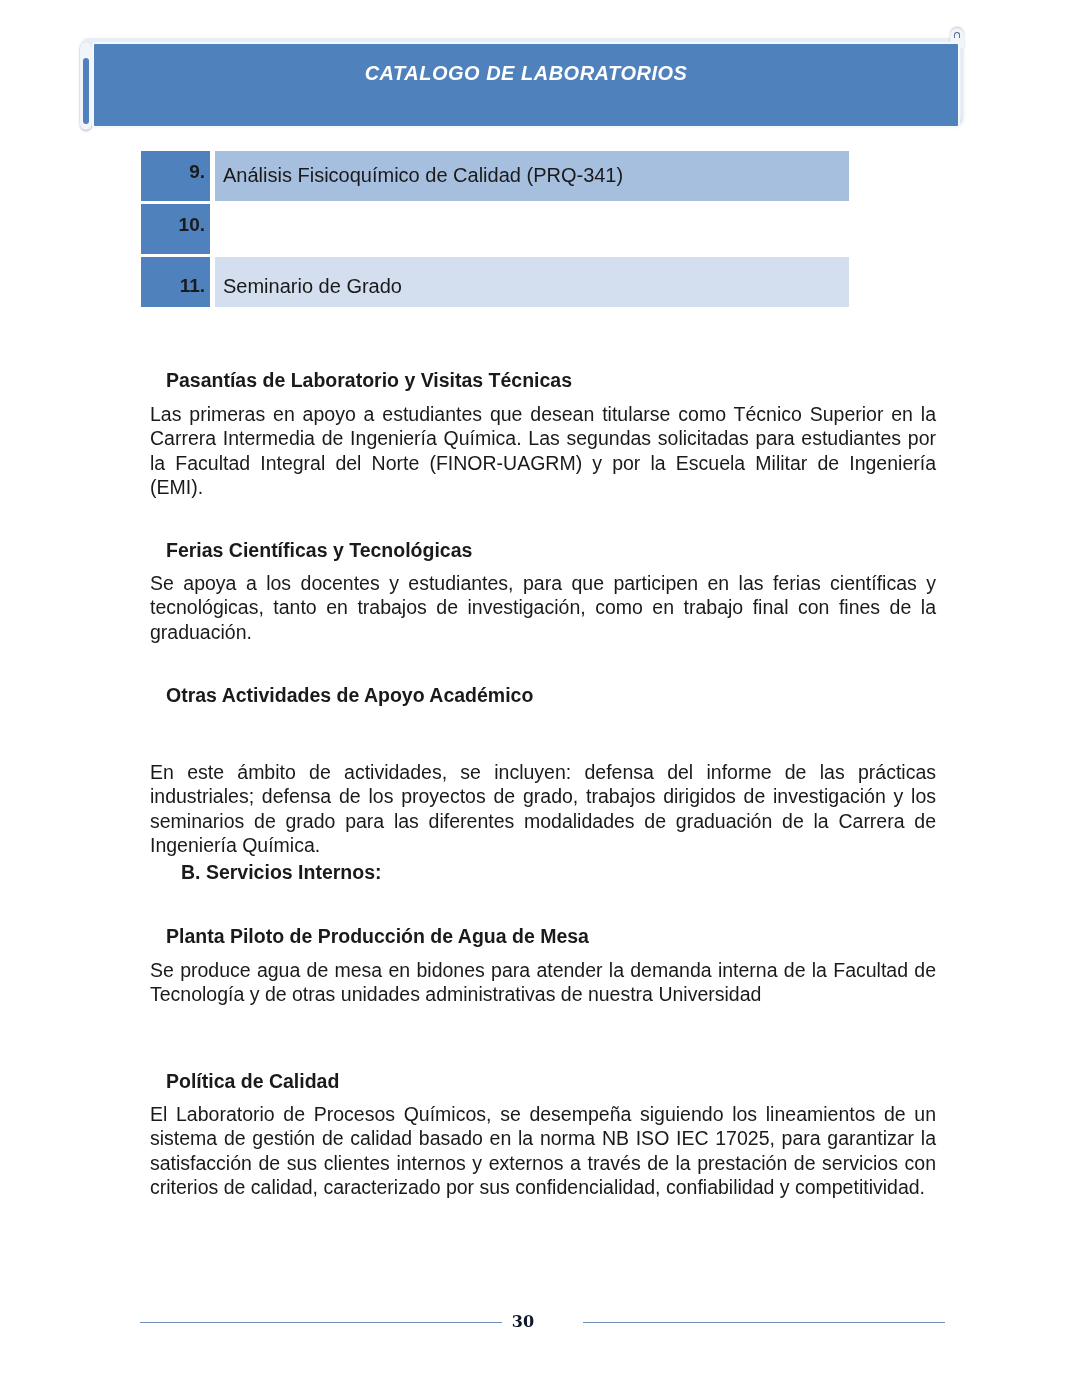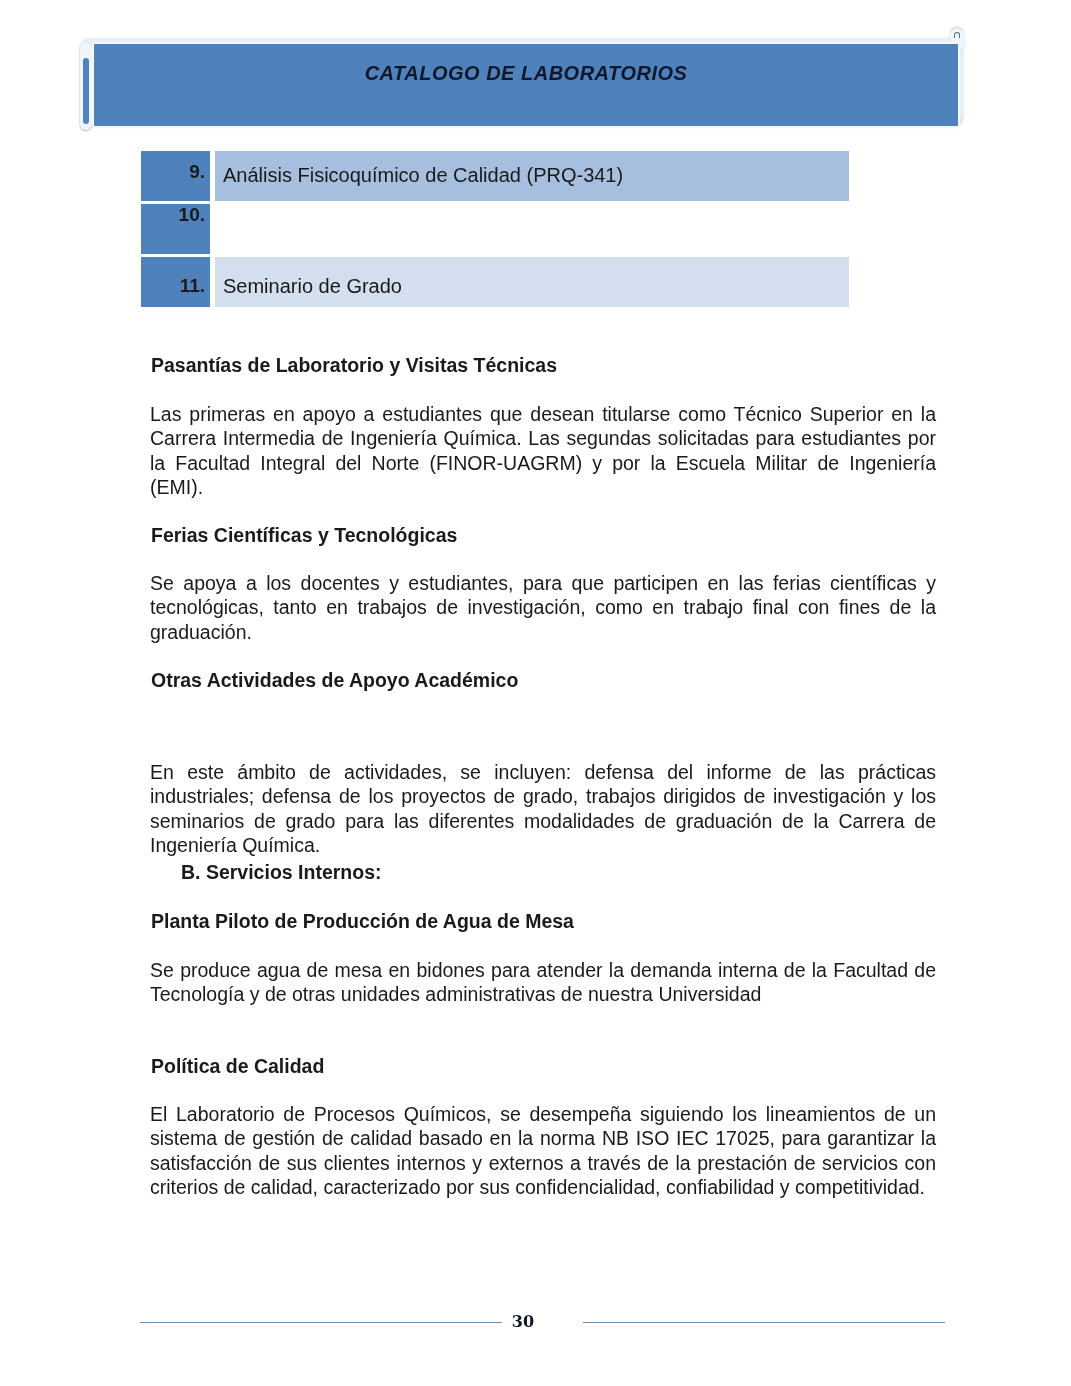--- a/index.html
+++ b/index.html
@@ -14,41 +14,41 @@
               background: #4f81bd; border: 2px solid #f4f7fb; border-radius: 3px; }
     .banner-curl-left { position: absolute; left: 2px; top: 14px; width: 12px; height: 88px;
                         background: #f1f4f8; border-radius: 6px; box-shadow: 0 1px 2px rgba(90,110,140,0.5); }
     .banner-curl-left::after { content: ""; position: absolute; left: 3px; top: 16px; width: 6px; height: 66px;
                                background: #4f81bd; border-radius: 3px; }
     .banner-curl-right { position: absolute; right: 2px; top: 0px; width: 14px; height: 20px;
                          background: #f1f4f8; border-radius: 7px 7px 0 0; box-shadow: 0 -1px 2px rgba(90,110,140,0.4); }
     .banner-curl-right::after { content: ""; position: absolute; left: 4px; top: 4px; width: 4px; height: 5px;
                                 border: 1px solid #5a6f8c; border-bottom: none; border-radius: 3px 3px 0 0; }
     .banner-title, .banner-subtitle { position: absolute; left: 0; width: 100%; text-align: center;
-                   font-weight: bold; font-style: italic; color: #0f172a; }
+                   font-weight: bold; font-style: italic; color: #ffffff; }
     .banner-title { top: 18px; font-size: 20px; letter-spacing: 0.5px; }
     .banner-subtitle { top: 56px; font-size: 20px; }
 
     
     .course-table { position: absolute; left: 141px; top: 151px; width: 708px; border-collapse: separate; border-spacing: 0; }
     .course-row { display: flex; height: 50px; margin-bottom: 1px; }
     .course-num { width: 74px; background: #4f81bd; border-right: 5px solid #ffffff;
                   font-weight: bold; font-size: 19px; text-align: right; padding-right: 5px; box-sizing: border-box; }
     .course-name { flex: 1; font-size: 20px; padding-left: 8px; box-sizing: border-box; }
     .row-0 .course-num { padding-top: 10px; }
     .row-0 .course-name { background: #a7bfde; padding-top: 13px; }
     .row-1 .course-name, .row-2 .course-name { background: #d3dfee; }
-    .row-1 .course-num, .row-1 .course-name { padding-top: 0; }
+    .row-1 .course-num, .row-1 .course-name { padding-top: 10px; }
     .row-2 .course-num, .row-2 .course-name { padding-top: 18px; }
     .row-1 { border-top: 2px solid #fff; }
     .row-2 { border-top: 2px solid #fff; }
 
     
     .section { position: absolute; left: 150px; width: 786px; }
-    .heading { font-weight: bold; font-size: 19.5px; margin: 1px; }
+    .heading { font-weight: bold; font-size: 19.5px; margin: 16px; }
     .para { font-size: 19.5px; line-height: 24.3px; text-align: justify; margin: 0; }
     .sub-heading { font-weight: bold; font-size: 19.5px; }
 
     
     .footer-line { position: absolute; top: 1322px; height: 1px; background: #6f8fb3; }
     .footer-left { left: 140px; width: 362px; }
     .footer-right { left: 583px; width: 362px; }
     .page-number { position: absolute; left: 502px; width: 42px; top: 1312px; text-align: center;
                    font-family: "DejaVu Serif", serif; font-weight: bold; font-size: 16px; color: #0f172a; }
   </style>

